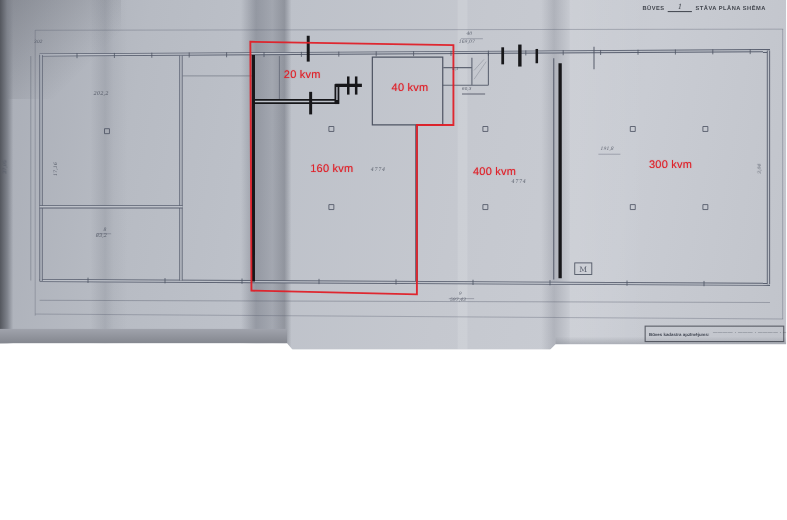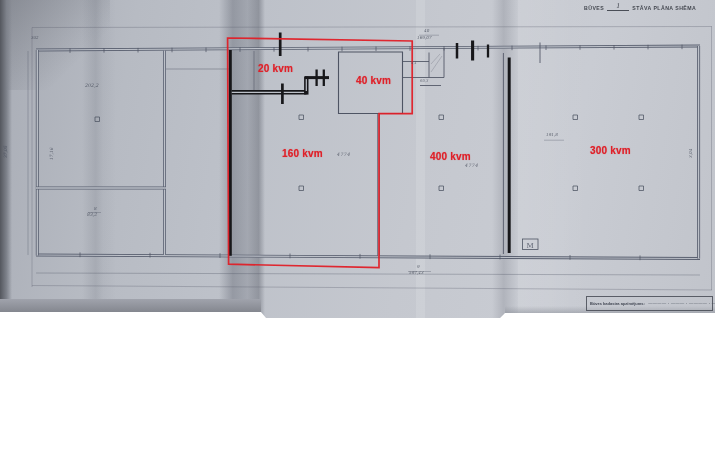--- a/index.html
+++ b/index.html
@@ -25,21 +25,21 @@
     background:linear-gradient(90deg,rgba(255,255,255,.10),rgba(255,255,255,0));}
   .crease4{left:416px;top:0;width:9px;height:100%;background:rgba(255,255,255,.13);}
   .bedgeL{left:0;top:299px;width:261px;height:13px;
     background:linear-gradient(#a0a3ac,#84878f);}
   .bedgeR{left:505px;top:306px;width:210px;height:7px;
     background:linear-gradient(rgba(150,153,162,0),rgba(130,134,143,.45));}
 
   svg.plan{position:absolute;left:0;top:0;}
 
   
-  .rlabel{position:absolute;font-weight:bold;font-size:10px;line-height:1;color:#df2129;
+  .rlabel{position:absolute;font-weight:normal;font-size:10px;line-height:1;color:#df2129;
           text-shadow:0 0 1px rgba(223,33,41,.55);letter-spacing:.2px;}
   .lbl20 {left:258px;top:64px;}
   .lbl30 {left:356px;top:76px;}
   .lbl160{left:282px;top:149px;}
   .lbl200{left:430px;top:152px;}
   .lbl300{left:590px;top:146px;}
 
   
   .hnote{position:absolute;left:584px;top:3px;width:130px;display:flex;align-items:flex-end;
          gap:3px;color:#43474f;filter:blur(.25px);}

